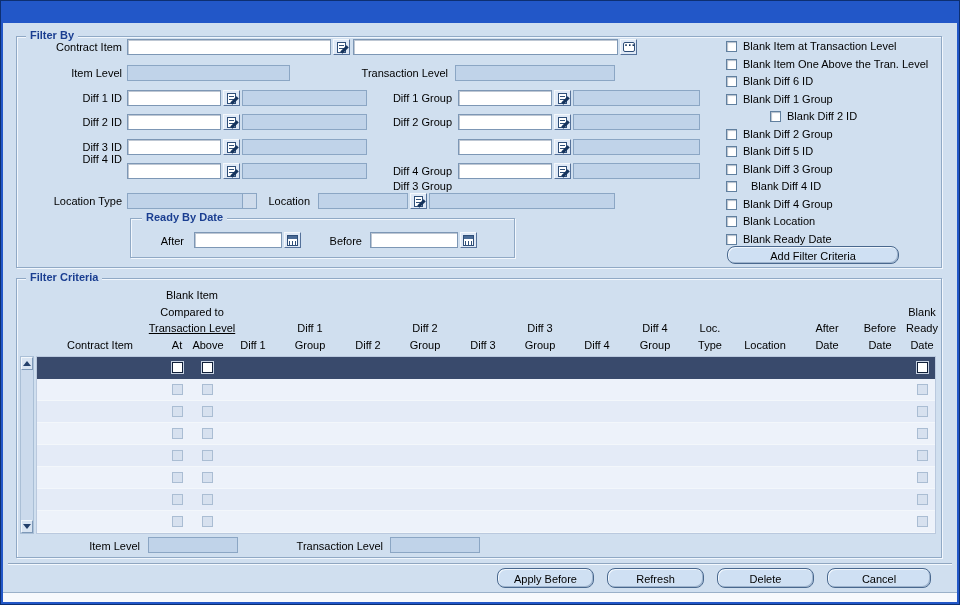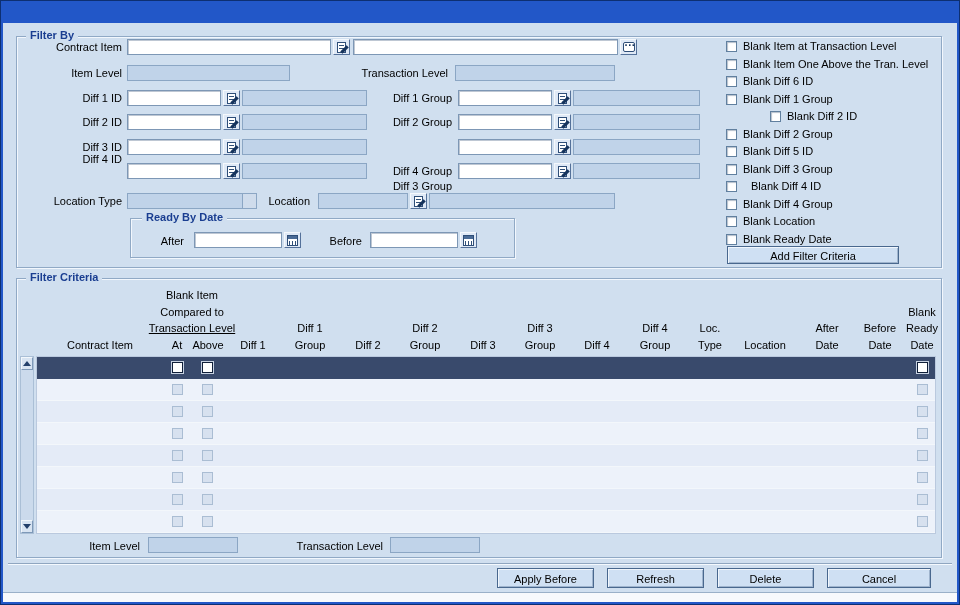--- a/index.html
+++ b/index.html
@@ -28,21 +28,21 @@
   .cal-ico{width:11px;height:11px;border:1px solid #2e4e78;background:#fff;position:relative;}
   .cal-ico::before{content:"";position:absolute;left:0;right:0;top:0;height:3px;background:#4a6b96;}
   .cal-ico::after{content:"";position:absolute;left:1px;top:5px;width:8px;height:4px;background:repeating-linear-gradient(to right,#31517a 0,#31517a 1px,transparent 1px,transparent 3px);}
   .cmt-ico{width:12px;height:10px;border:1px solid #2e4e78;background:#fff;border-radius:2px;position:relative;}
   .cmt-ico::after{content:"\00b7\00b7\00b7";position:absolute;top:-4px;left:1px;font-size:11px;font-weight:bold;color:#15335c;}
   .combo{position:absolute;height:16px;background:#c0d3e9;border:1px solid #8ba6c4;}
   .combo-btn{position:absolute;right:0;top:0;bottom:0;width:14px;background:#cfdcec;border-left:1px solid #8ba6c4;display:flex;align-items:center;justify-content:center;}
   .combo-arrow{width:0;height:0;border-left:3px solid transparent;border-right:3px solid transparent;border-top:4px solid #5f7astring;border-top-color:#5f7490;}
   .cbrow{position:absolute;display:flex;align-items:center;gap:6px;height:13px;text-align:center;}
   .chk{width:11px;height:11px;background:#fff;border:1px solid #61809f;box-shadow:inset 1px 1px 1px rgba(90,110,140,.45);flex:0 0 auto;}
-  .pbtn{position:absolute;height:20px;background:#cfe0f3;border:1px solid #49688e;border-radius:0;box-shadow:inset 1px 1px 0 #f0f6fc,inset -1px -1px 0 #9fb4cd;font-family:"Liberation Sans",sans-serif;font-size:11px;color:#000;text-align:center;line-height:18px;cursor:default;}
+  .pbtn{position:absolute;height:20px;background:#cfe0f3;border:1px solid #49688e;border-radius:8px;box-shadow:inset 1px 1px 0 #f0f6fc,inset -1px -1px 0 #9fb4cd;font-family:"Liberation Sans",sans-serif;font-size:11px;color:#000;text-align:center;line-height:18px;cursor:default;}
   .hcell{position:absolute;text-align:center;line-height:13px;}
   .hu{text-decoration:underline;}
   .tbody{position:absolute;left:36px;top:356px;width:900px;height:178px;border:1px solid #bac9de;background:#e6edf8;}
   .trow{position:relative;height:22px;background:#e4ebf7;border-bottom:1px solid #f3f7fb;}
   .trow:nth-child(even){background:#edf2fa;}
   .trow.sel{background:#394a6c;border-bottom-color:#394a6c;}
   .rchk{position:absolute;top:5px;width:11px;height:11px;background:#d7e1ef;border:1px solid #aabdd3;}
   .trow.sel .rchk{background:#fff;border:1px solid #0f1e38;box-shadow:0 0 0 1px #c7d2e2;}
   .recbar{position:absolute;left:20px;top:356px;width:14px;height:178px;background:#cbdaec;border:1px solid #aabfd6;}
   .sbtn{position:absolute;left:0;width:12px;height:13px;background:#d8e4f2;border:1px solid;border-color:#f2f7fc #7e99b8 #7e99b8 #f2f7fc;display:flex;align-items:center;justify-content:center;}

